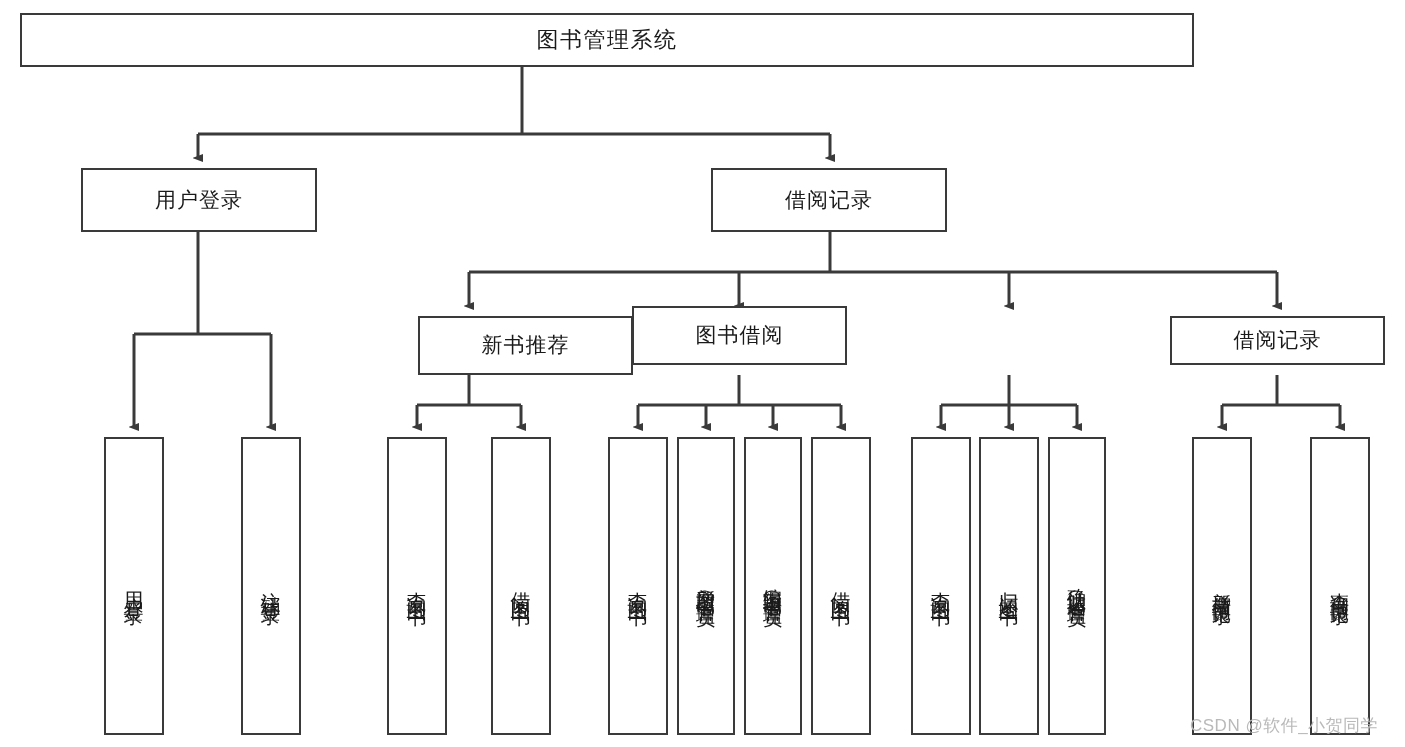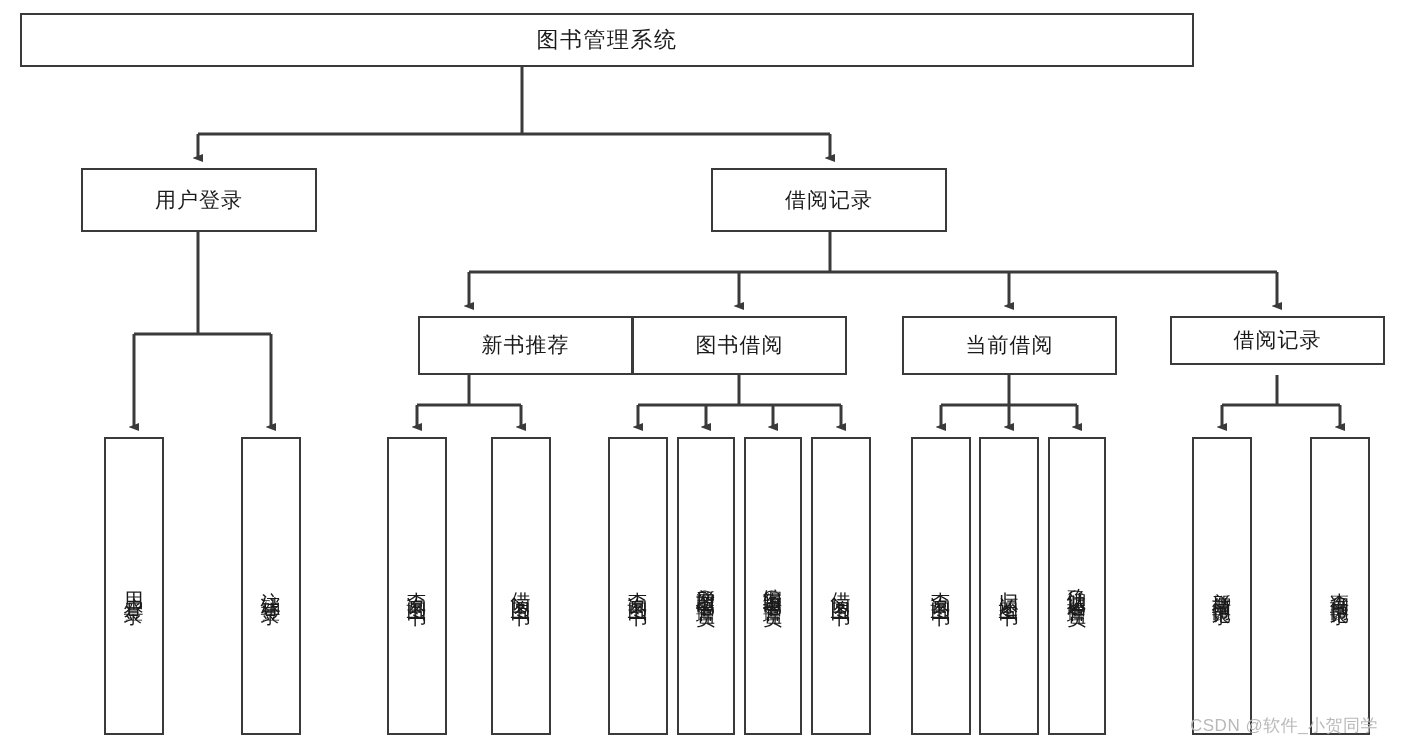--- a/index.html
+++ b/index.html
@@ -122,25 +122,22 @@
   <div class="node h-node" style="left:81px;top:168px;width:236px;height:64px;">
     <span class="label">用户登录</span>
   </div>
   <div class="node h-node" style="left:711px;top:168px;width:236px;height:64px;">
     <span class="label">借阅记录</span>
   </div>
 
   <div class="node h-node" style="left:382px;top:316px;width:215px;height:59px;margin-left:36px;">
     <span class="label">新书推荐</span>
   </div>
-  <div class="node h-node" style="left:632px;top:316px;width:215px;height:59px;">
+  <div class="node h-node" style="left:632px;top:306px;width:215px;height:59px;">
     <span class="label">图书借阅</span>
-  </div>
-  <div class="node h-node" style="left:902px;top:316px;width:215px;height:59px;">
-    <span class="label">当前借阅</span>
   </div>
   <div class="node h-node" style="left:1170px;top:316px;width:215px;height:49px;">
     <span class="label">借阅记录</span>
   </div>
 
   <div class="node v-node" style="left:104px;top:437px;width:60px;height:298px;">
     <span class="label">用户登录</span>
   </div>
   <div class="node v-node" style="left:241px;top:437px;width:60px;height:298px;">
     <span class="label">注销登录</span>

